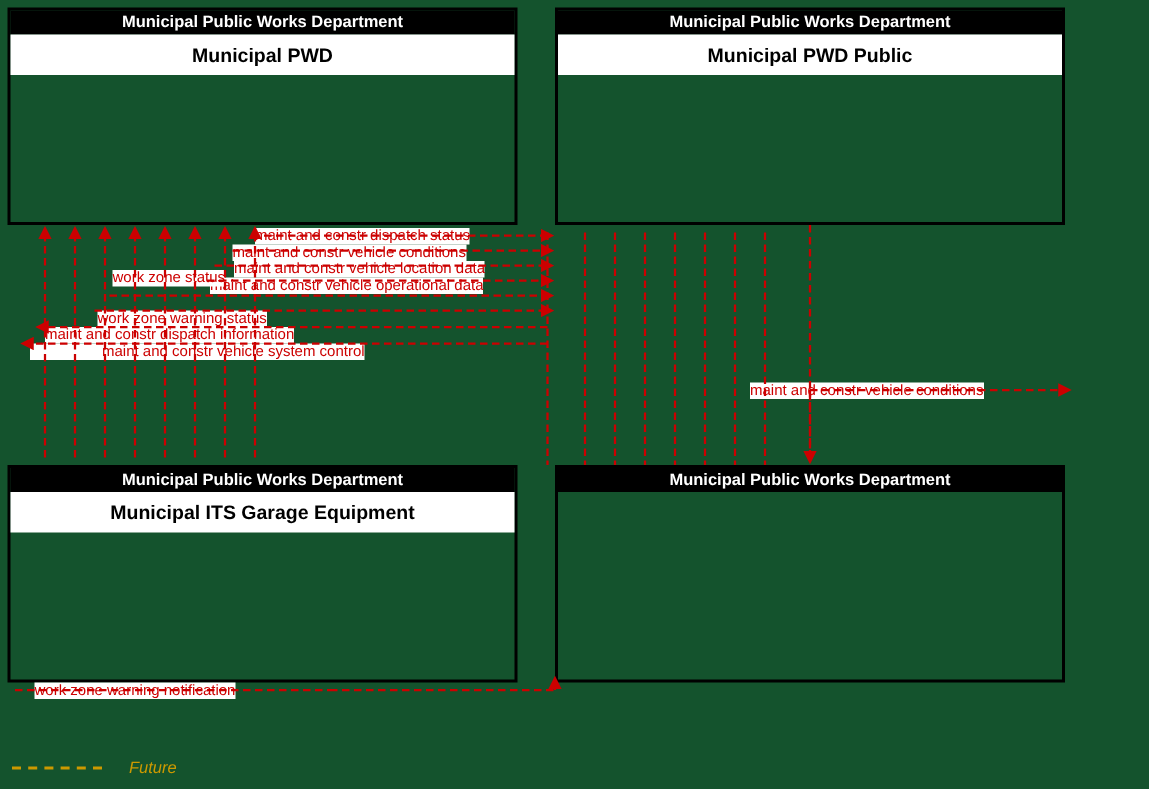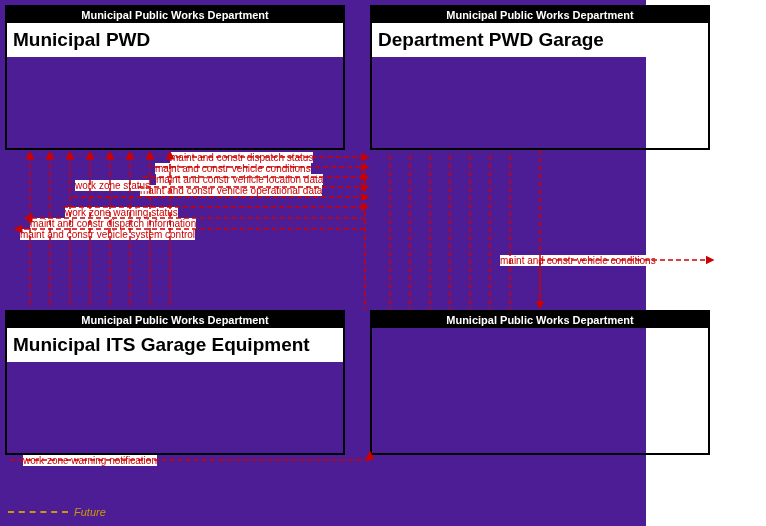--- a/index.html
+++ b/index.html
@@ -7,24 +7,24 @@
       width: 766px;
       height: 526px;
       background: #ffffff;
       font-family: Arial, sans-serif;
       font-size: 12px;
       position: relative;
       overflow: hidden;
     }
 
     .diagram-container {
-      width: 646px;
+      width: 766px;
       height: 526px;
       position: relative;
-      background: #4c1d95;
+      background: #14532d;
       text-decoration: underline;
     }
 
     
     .node-box {
       position: absolute;
       border: 2px solid #000;
     }
 
     .node-header {
@@ -32,22 +32,22 @@
       color: #fff;
       font-size: 11px;
       font-weight: bold;
       padding: 2px 6px;
       text-align: center;
     }
 
     .node-body {
       background: #fff;
       padding: 6px;
-      text-align: left;
-      font-size: 19px;
+      text-align: center;
+      font-size: 13px;
       font-weight: bold;
     }
 
     
     #box-pwd {
       left: 5px;
       top: 5px;
       width: 340px;
       height: 145px;
     }
@@ -92,21 +92,21 @@
       white-space: nowrap;
     }
 
     
     .legend {
       position: absolute;
       bottom: 8px;
       left: 8px;
       display: flex;
       align-items: center;
-      gap: 6px;
+      gap: 18px;
       font-size: 11px;
     }
 
     .legend-line {
       display: inline-block;
       width: 60px;
       height: 2px;
       border-top: 2px dashed #cc9900;
       vertical-align: middle;
     }
@@ -121,40 +121,40 @@
 
 <div class="diagram-container">
 
   <div class="node-box" id="box-pwd">
     <div class="node-header">Municipal Public Works Department</div>
     <div class="node-body">Municipal PWD</div>
   </div>
 
   <div class="node-box" id="box-pwd-garage">
     <div class="node-header">Municipal Public Works Department</div>
-    <div class="node-body">Department PWD Garage</div>
+    <div class="node-body">Municipal PWD Public</div>
   </div>
 
   <div class="node-box" id="box-field">
     <div class="node-header">Municipal Public Works Department</div>
     <div class="node-body">Municipal ITS Garage Equipment</div>
   </div>
 
   <div class="node-box" id="box-vehicles">
     <div class="node-header">Municipal Public Works Department</div>
   </div>
 
   <div class="arrow-label" style="left:170px; top:152px;">maint and constr dispatch status</div>
   <div class="arrow-label" style="left:155px; top:163px;">maint and constr vehicle conditions</div>
   <div class="arrow-label" style="left:156px; top:174px;text-align:center;">maint and constr vehicle location data</div>
   <div class="arrow-label" style="left:140px; top:185px;">maint and constr vehicle operational data</div>
   <div class="arrow-label" style="left:75px; top:180px;">work zone status</div>
   <div class="arrow-label" style="left:65px; top:207px;">work zone warning status</div>
   <div class="arrow-label" style="left:30px; top:218px;">maint and constr dispatch information</div>
-  <div class="arrow-label" style="left:20px; top:229px;">maint and constr vehicle system control</div>
+  <div class="arrow-label" style="left:20px; top:229px;padding-left:48px;">maint and constr vehicle system control</div>
 
   <div class="arrow-label" style="left:500px; top:255px;">maint and constr vehicle conditions</div>
 
   <div class="arrow-label" style="left:23px; top:455px;">work zone warning notification</div>
 
   <svg class="arrows-svg">
     <defs>
       <marker id="arrowhead-red" markerWidth="6" markerHeight="6" refX="3" refY="3" orient="auto">
         <path d="M0,0 L0,6 L6,3 z" fill="#cc0000"></path>
       </marker>

